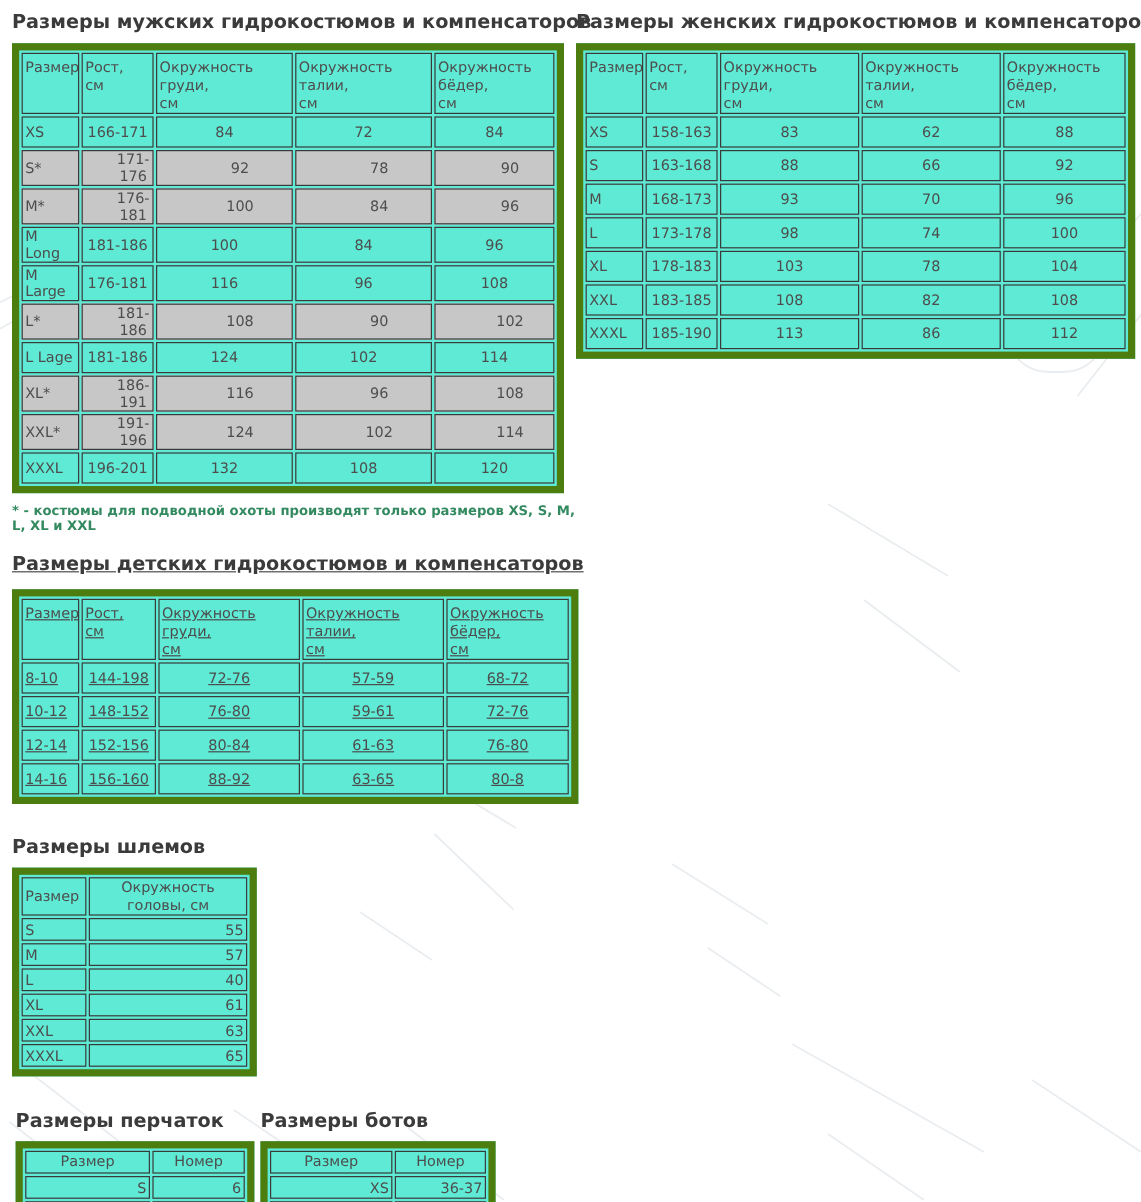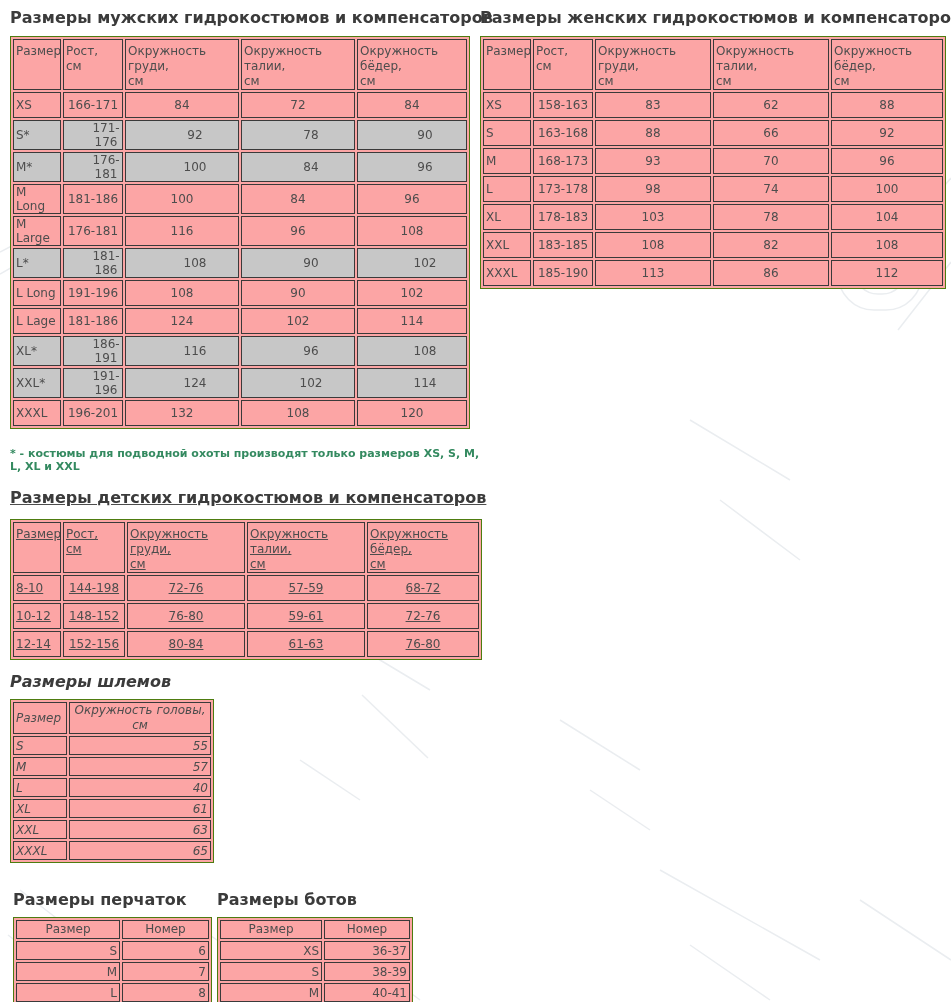--- a/index.html
+++ b/index.html
@@ -30,22 +30,22 @@
     font-size: 16px;
     font-weight: bold;
     color: #3b3b3b;
     margin: 0 0 9px 0;
     letter-spacing: 0px;
     white-space: nowrap;
   }
   table {
     border-collapse: separate;
     border-spacing: 2px;
-    border: 1px solid #4d7c0f;
-    background: #fca5a5;
+    border: 6px solid #4d7c0f;
+    background: #5eead4;
     table-layout: fixed;
   }
   th, td {
     border: 1px solid #3a3a3a;
     font-size: 12px;
     font-weight: normal;
     color: #4d4d4d;
     padding: 0 2px;
     overflow: hidden;
     background: transparent;
@@ -81,31 +81,31 @@
     line-height: 14px;
   }
   .t-helmets th:first-child, .t-helmets td:first-child { text-align: left; }
   .t-mens   { width: 460px; }
   .t-womens { width: 466px; }
   .t-childrens { width: 472px; }
   .t-helmets { width: 204px; }
   .t-gloves { width: 199px; }
   .t-boots  { width: 196px; }
   .note {
-    margin-top: 18px;
+    margin-top: 8px;
     font-size: 11px;
     font-weight: bold;
     color: #348a60;
   }
   .top-row { display: flex; align-items: flex-start; }
   .col-left { flex: 0 0 auto; width: 470px; }
   .col-right { flex: 0 0 auto; }
   .sec-childrens { margin-top: 15px; text-decoration: underline; }
   .sec-childrens .section-title { margin-bottom: 12px; }
-  .sec-helmets { margin-top: 12px; font-style: italic; }
+  .sec-helmets { margin-top: 26px; }
   .sec-helmets .section-title { margin-bottom: 8px; }
   .bottom-row { display: flex; align-items: flex-start; margin-top: 27px; margin-left: 3px; }
   .bottom-col-gloves { flex: 0 0 auto; margin-right: 5px; }
   .bottom-col-boots { flex: 0 0 auto; }
   .bottom-row .section-title { margin-bottom: 8px; }
 </style>
 </head>
 <body>
 
 <svg class="watermark" width="951" height="1002" viewBox="0 0 951 1002" aria-hidden="true">
@@ -197,27 +197,20 @@
                 <td>108</td>
               </tr>
               <tr class="hl">
                 <td>L*</td>
                 <td>181-186</td>
                 <td>108</td>
                 <td>90</td>
                 <td>102</td>
               </tr>
               <tr>
-                <td>L Long</td>
-                <td>191-196</td>
-                <td>108</td>
-                <td>90</td>
-                <td>102</td>
-              </tr>
-              <tr>
                 <td>L Lage</td>
                 <td>181-186</td>
                 <td>124</td>
                 <td>102</td>
                 <td>114</td>
               </tr>
               <tr class="hl">
                 <td>XL*</td>
                 <td>186-191</td>
                 <td>116</td>
@@ -288,20 +281,27 @@
                 <td>76-80</td>
                 <td>59-61</td>
                 <td>72-76</td>
               </tr>
               <tr>
                 <td>12-14</td>
                 <td>152-156</td>
                 <td>80-84</td>
                 <td>61-63</td>
                 <td>76-80</td>
+              </tr>
+              <tr>
+                <td>14-16</td>
+                <td>156-160</td>
+                <td>88-92</td>
+                <td>63-65</td>
+                <td>80-8</td>
               </tr>
             </tbody>
         </table>
       </div>
 
       <div class="section sec-helmets">
         <h2 class="section-title">Размеры шлемов</h2>
         <table class="small t-helmets">
           <colgroup>
               <col style="width:54px">

